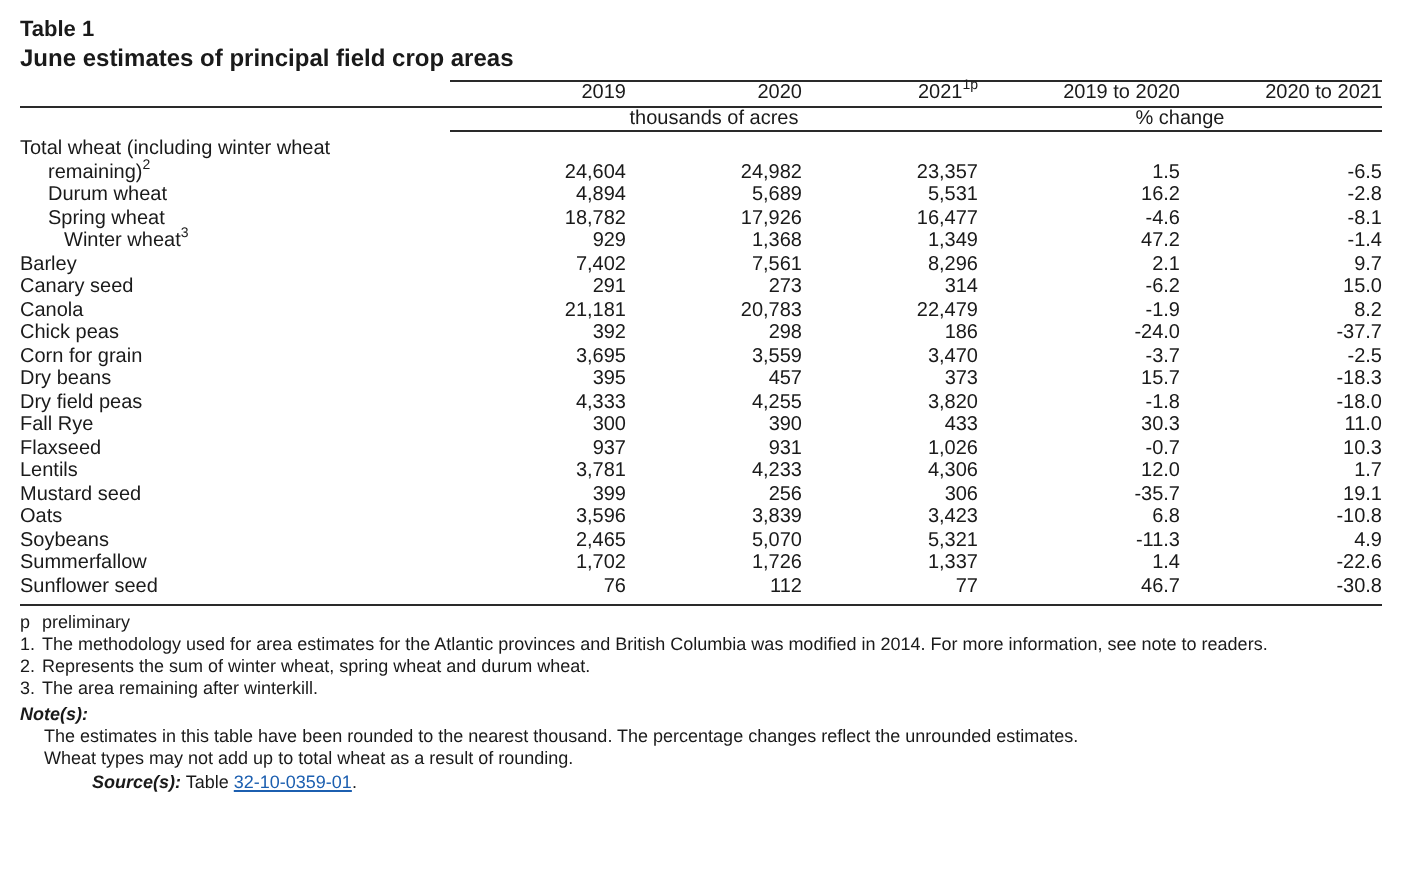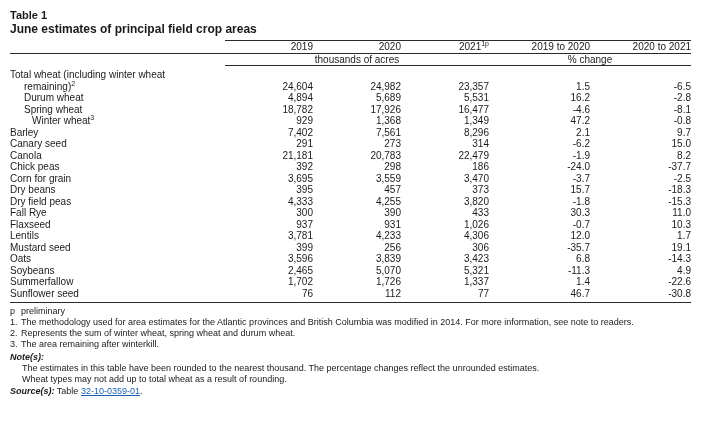--- a/index.html
+++ b/index.html
@@ -110,20 +110,21 @@
     font-weight: bold;
     font-style: italic;
   }
   .notes-line {
     padding-left: 12px;
   }
   .source {
     margin-top: 1px;
     font-size: 9px;
     line-height: 11px;
+    margin-left: 36px;
   }
   a.src-link {
     color: #1c5fb0;
     text-decoration: underline;
   }
   .fn-mark {
     display: inline-block;
     width: 11px;
   }
 </style>
@@ -193,21 +194,21 @@
         <td class="num">16,477</td>
         <td class="num">-4.6</td>
         <td class="num">-8.1</td>
       </tr>
       <tr>
         <td class="label indent2"><span>Winter wheat</span><sup>3</sup></td>
         <td class="num">929</td>
         <td class="num">1,368</td>
         <td class="num">1,349</td>
         <td class="num">47.2</td>
-        <td class="num">-0.8</td>
+        <td class="num">-1.4</td>
       </tr>
       <tr>
         <td class="label">Barley</td>
         <td class="num">7,402</td>
         <td class="num">7,561</td>
         <td class="num">8,296</td>
         <td class="num">2.1</td>
         <td class="num">9.7</td>
       </tr>
       <tr>
@@ -249,21 +250,21 @@
         <td class="num">373</td>
         <td class="num">15.7</td>
         <td class="num">-18.3</td>
       </tr>
       <tr>
         <td class="label">Dry field peas</td>
         <td class="num">4,333</td>
         <td class="num">4,255</td>
         <td class="num">3,820</td>
         <td class="num">-1.8</td>
-        <td class="num">-15.3</td>
+        <td class="num">-18.0</td>
       </tr>
       <tr>
         <td class="label">Fall Rye</td>
         <td class="num">300</td>
         <td class="num">390</td>
         <td class="num">433</td>
         <td class="num">30.3</td>
         <td class="num">11.0</td>
       </tr>
       <tr>
@@ -289,21 +290,21 @@
         <td class="num">306</td>
         <td class="num">-35.7</td>
         <td class="num">19.1</td>
       </tr>
       <tr>
         <td class="label">Oats</td>
         <td class="num">3,596</td>
         <td class="num">3,839</td>
         <td class="num">3,423</td>
         <td class="num">6.8</td>
-        <td class="num">-14.3</td>
+        <td class="num">-10.8</td>
       </tr>
       <tr>
         <td class="label">Soybeans</td>
         <td class="num">2,465</td>
         <td class="num">5,070</td>
         <td class="num">5,321</td>
         <td class="num">-11.3</td>
         <td class="num">4.9</td>
       </tr>
       <tr>

